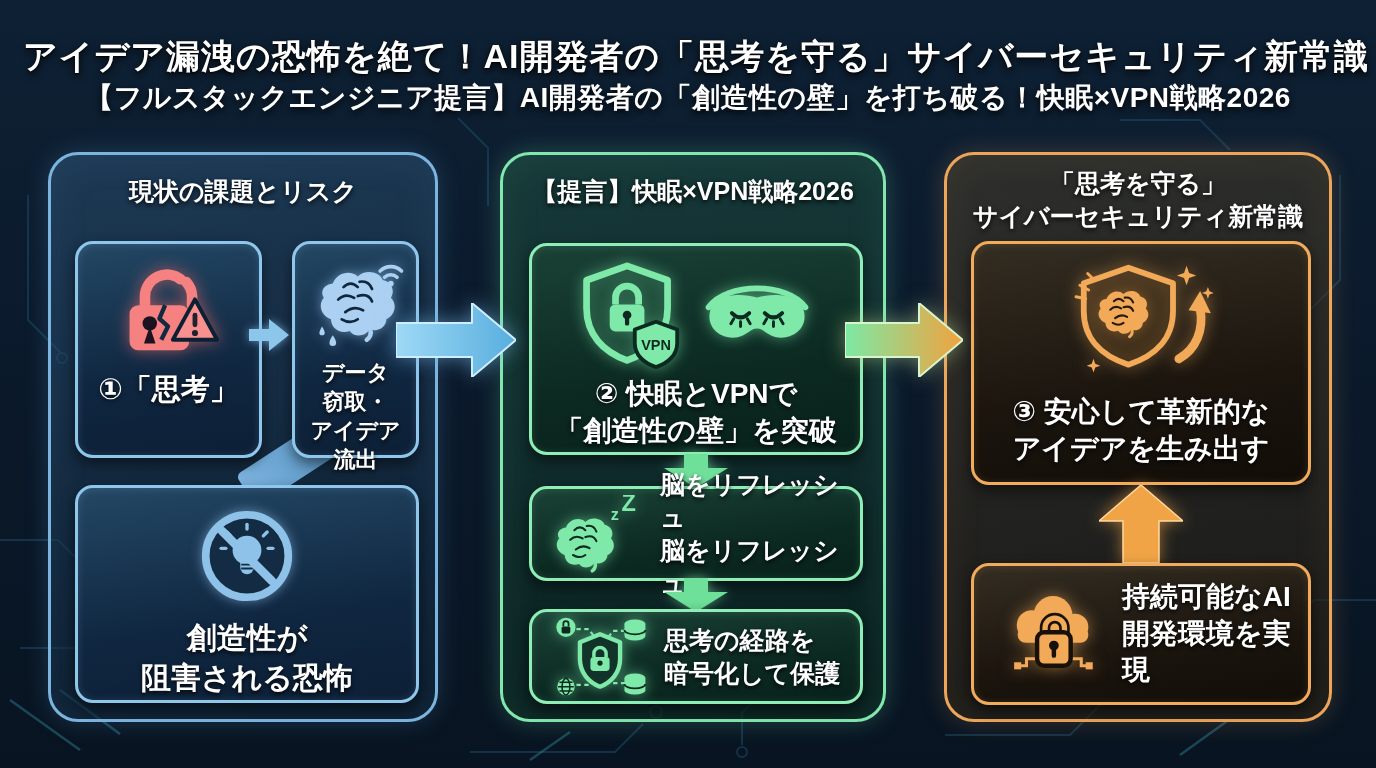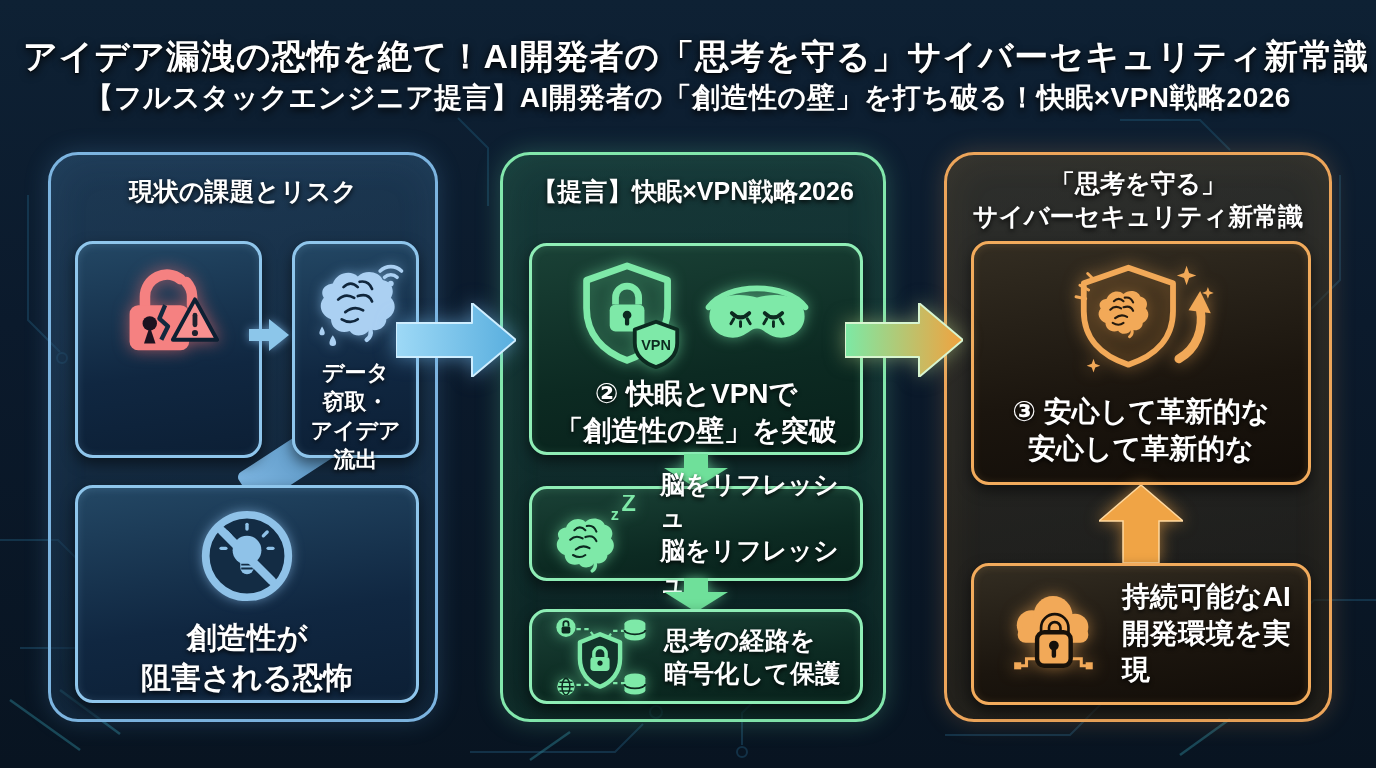--- a/index.html
+++ b/index.html
@@ -129,20 +129,21 @@
           <rect x="11" y="44" width="62" height="47" rx="9" fill="#f58181"></rect>
           <path d="M48 44 L42 58 L51 66 L44 80" fill="none" stroke="#13293f" stroke-width="4.5" stroke-linejoin="round"></path>
           <circle cx="32" cy="63" r="7.5" fill="#1c1220"></circle>
             <path d="M32 66 L26 84 H38 Z" fill="#1c1220"></path>
           <path d="M79 38 L102 80 H56 Z" fill="#f89090" stroke="#0d2033" stroke-width="4" stroke-linejoin="round"></path>
           <rect x="76.5" y="52" width="5" height="15" rx="2.5" fill="#20222e"></rect>
             <circle cx="79" cy="73" r="3.2" fill="#20222e"></circle>
         </svg>
       </span>
       <div class="card-text t29">
+        <div>①「思考」</div>
       </div>
     </div>
 
     <svg class="mini-arrow" width="40" height="36" viewBox="0 0 40 36">
       <polygon points="0,12 20,12 20,2 40,18 20,34 20,24 0,24" fill="#8cc6ea"></polygon>
     </svg>
 
     <div class="card card-blue card-leak">
       <span class="icon glow-blue">
         <svg width="100" height="90" viewBox="0 0 112 100">
@@ -337,21 +338,21 @@
           </g>
           <g stroke="#f2a958" stroke-width="3" stroke-linecap="round">
             <path d="M14 28 l9 5"></path>
               <path d="M10 40 l10 2"></path>
               <path d="M22 16 l7 7"></path>
           </g>
         </svg>
       </span>
       <div class="card-text t28">
         <div>③ 安心して革新的な</div>
-        <div>安心して革新的な</div>
+        <div>アイデアを生み出す</div>
       </div>
     </div>
 
     <svg class="up-arrow" width="84" height="78" viewBox="0 0 84 78">
       <polygon points="42,0 84,36 60,36 60,78 24,78 24,36 0,36" fill="#f0a445" stroke="#ffd9a0" stroke-width="1.5"></polygon>
     </svg>
 
     <div class="card card-orange card-sustain hrow">
       <span class="icon glow-orange">
         <svg width="106" height="92" viewBox="0 0 120 104">

